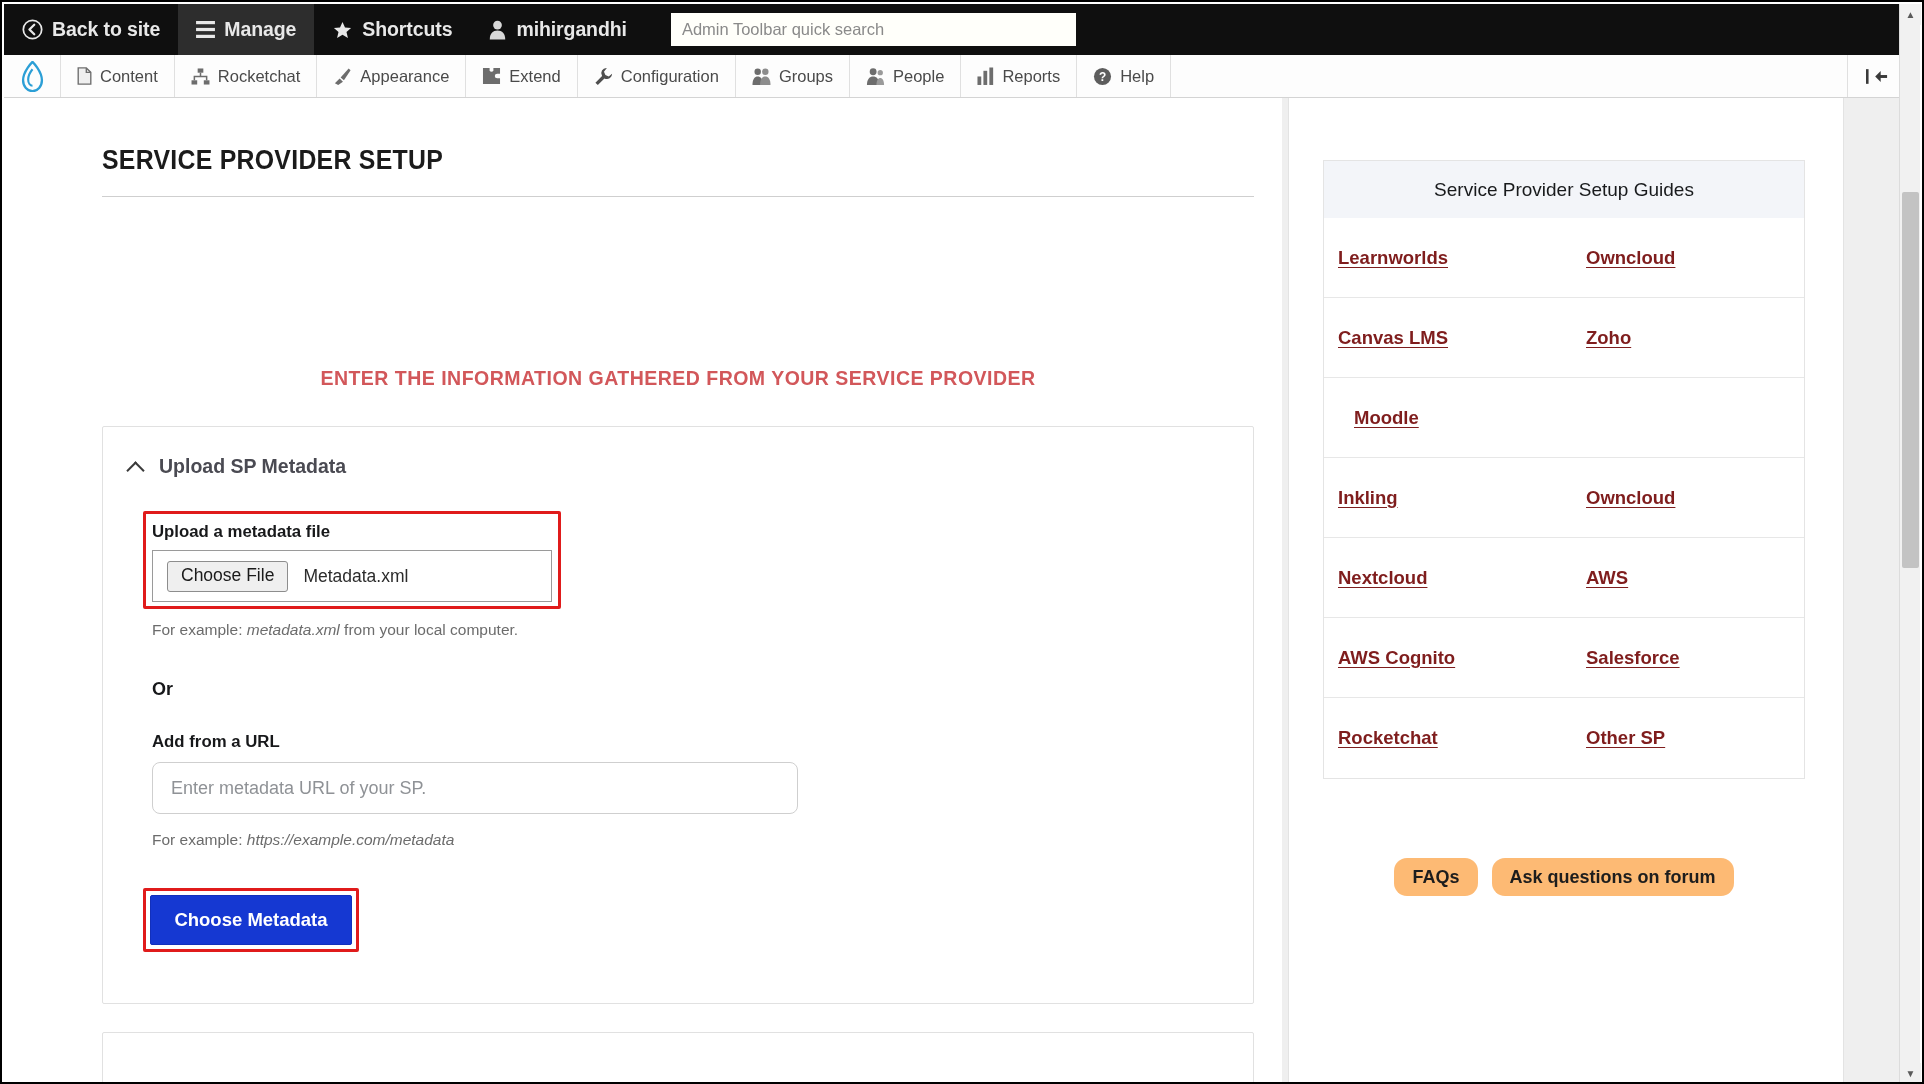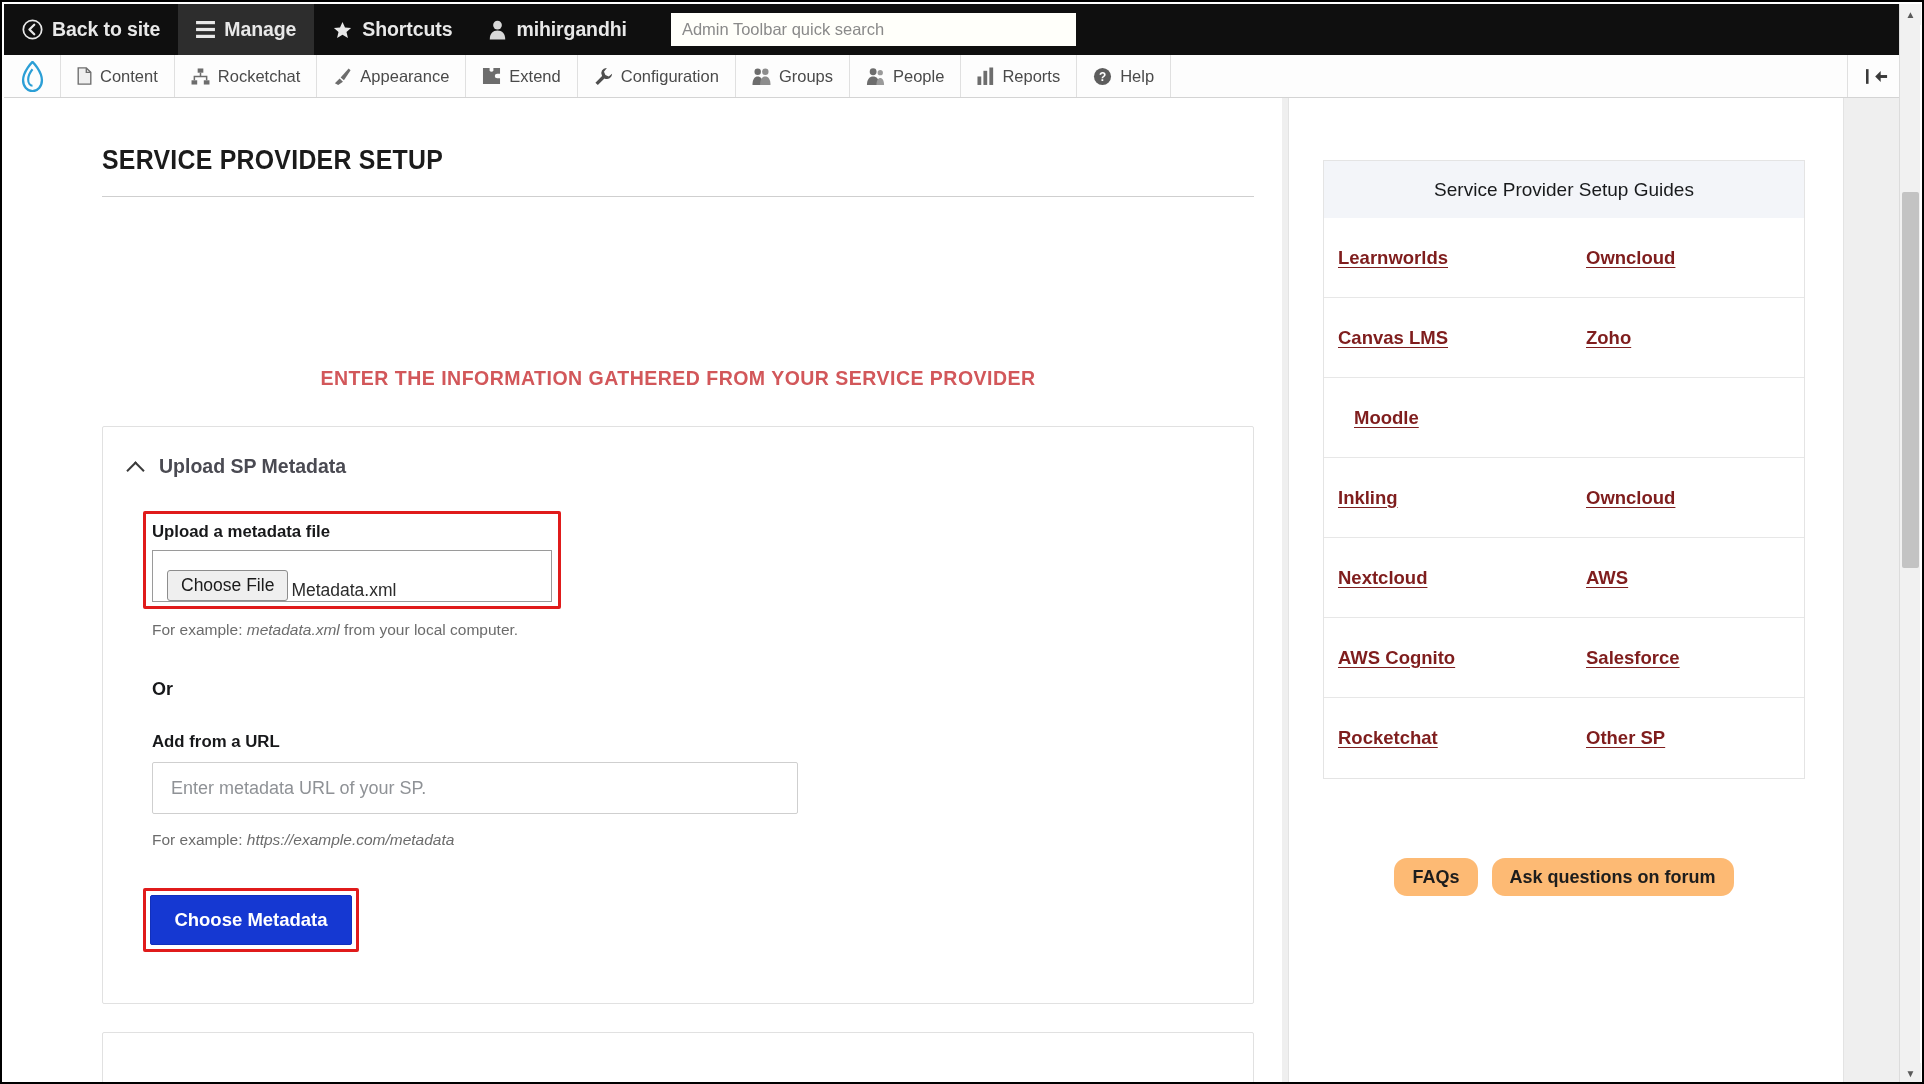--- a/index.html
+++ b/index.html
@@ -201,23 +201,23 @@
 
   #lbl-upload-file { left: 148px; top: 424px; }
 
   #file-input-box {
     position: absolute;
     left: 148px; top: 452px;
     width: 400px; height: 52px;
     border: 1px solid #9a9a9a;
     background: #fff;
     display: flex;
-    align-items: flex-end;
+    align-items: center;
     padding-left: 14px;
-    gap: 3px;
+    gap: 15px;
   }
   #choose-file-btn {
     height: 31px;
     padding: 0 13px;
     background: #efefef;
     border: 1px solid #8d8d8d;
     border-radius: 3px;
     font-size: 17.5px;
     color: #1a1a1a;
     font-family: "Liberation Sans", sans-serif;
@@ -238,21 +238,21 @@
     font-weight: bold;
     color: #17181a;
   }
 
   #lbl-url { left: 148px; top: 634px; }
   #url-input {
     position: absolute;
     left: 148px; top: 664px;
     width: 646px; height: 52px;
     border: 1px solid #cfcfcf;
-    border-radius: 2px;
+    border-radius: 8px;
     background: #fff;
     font-size: 18px;
     color: #333;
     padding: 0 18px;
     font-family: "Liberation Sans", sans-serif;
   }
   #url-input::placeholder { color: #8f9296; }
   #hint-url { left: 148px; top: 733px; }
 
   #fetch-btn {

